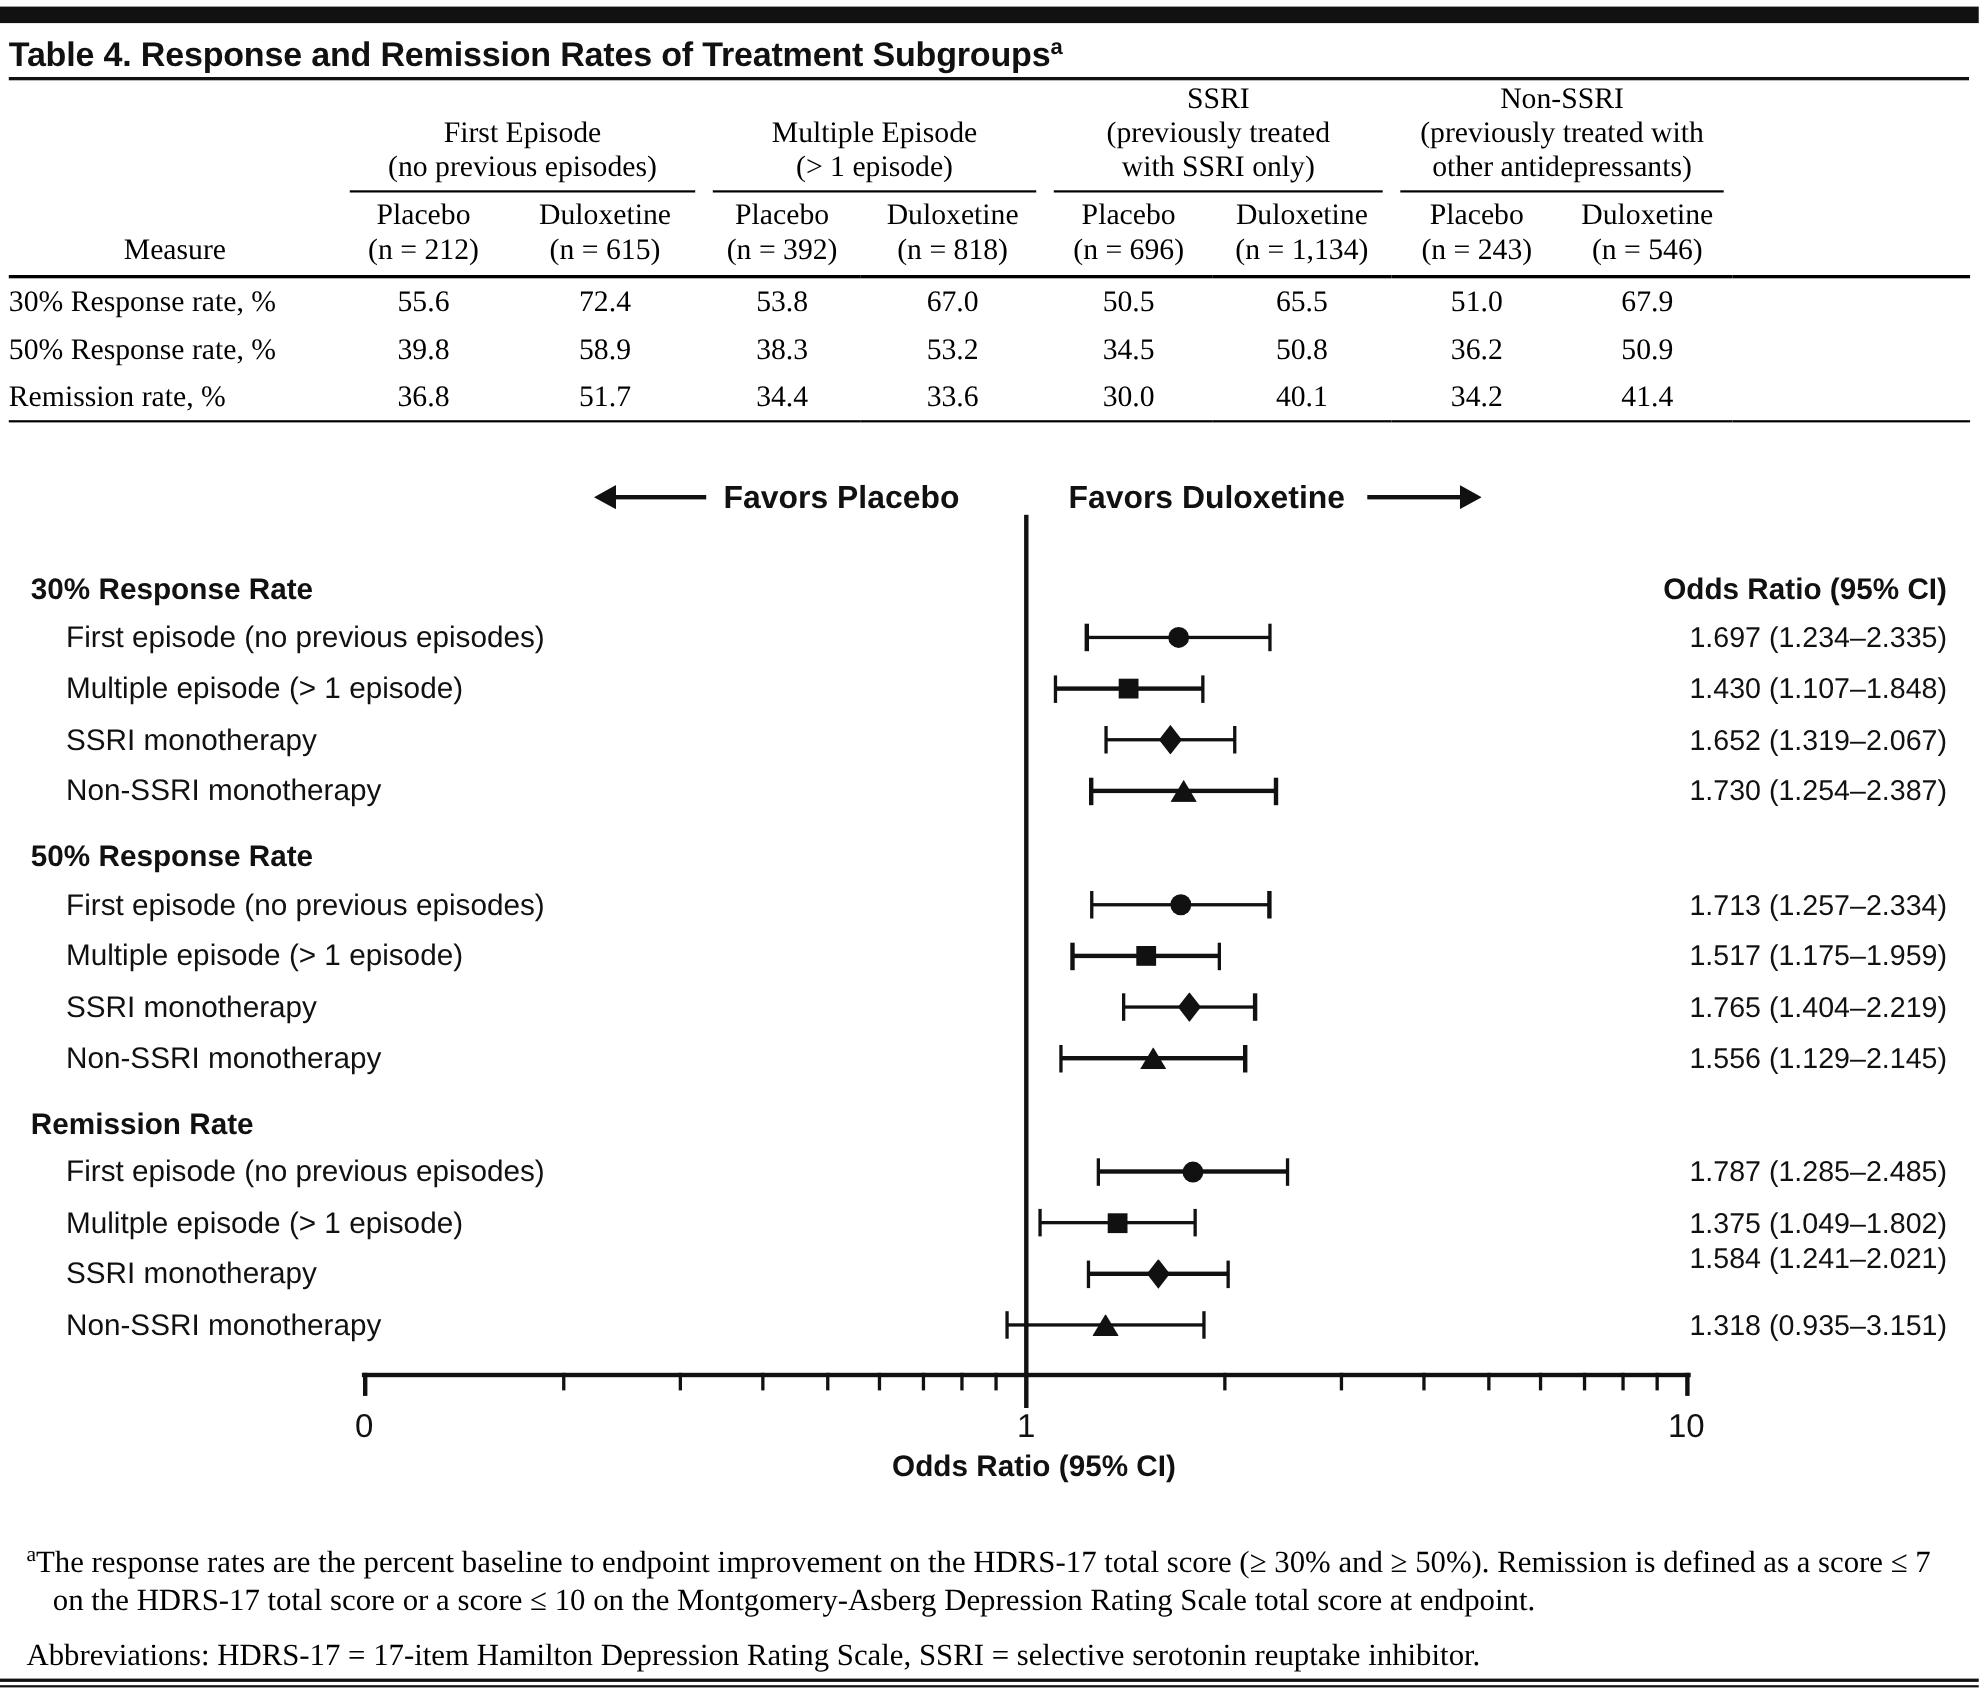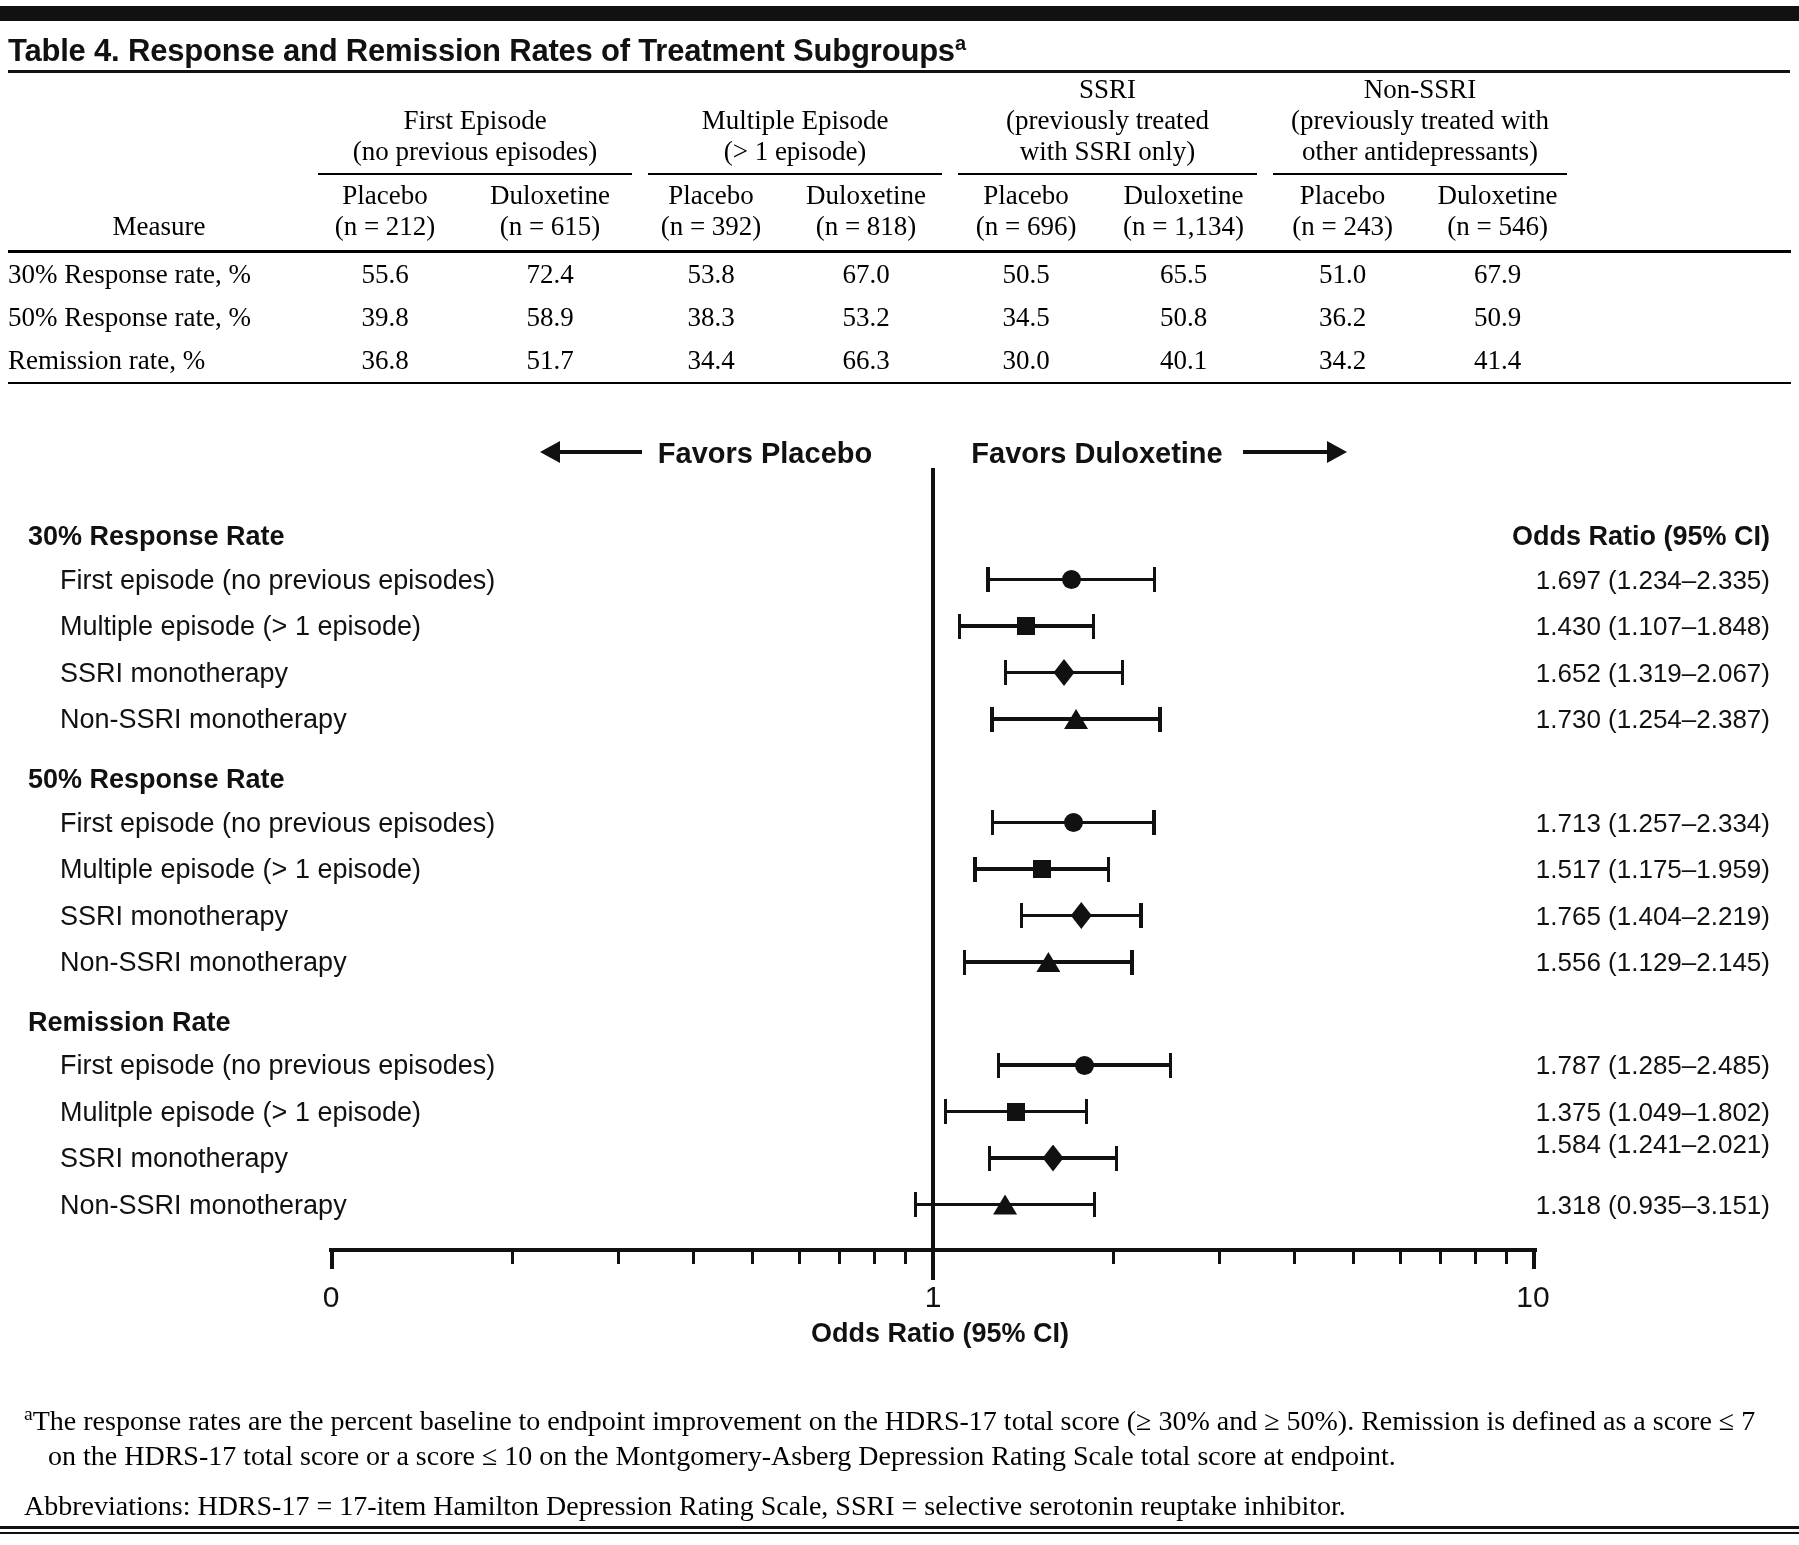--- a/index.html
+++ b/index.html
@@ -172,21 +172,21 @@
           <td>50.8</td>
           <td>36.2</td>
           <td>50.9</td>
           <td></td>
         </tr>
         <tr class="last">
           <td class="measure-cell">Remission rate, %</td>
           <td>36.8</td>
           <td>51.7</td>
           <td>34.4</td>
-          <td>66.3</td>
+          <td>33.6</td>
           <td>30.0</td>
           <td>40.1</td>
           <td>34.2</td>
           <td>41.4</td>
           <td></td>
         </tr>
       </tbody>
   </table>
 
   <div class="forest">

